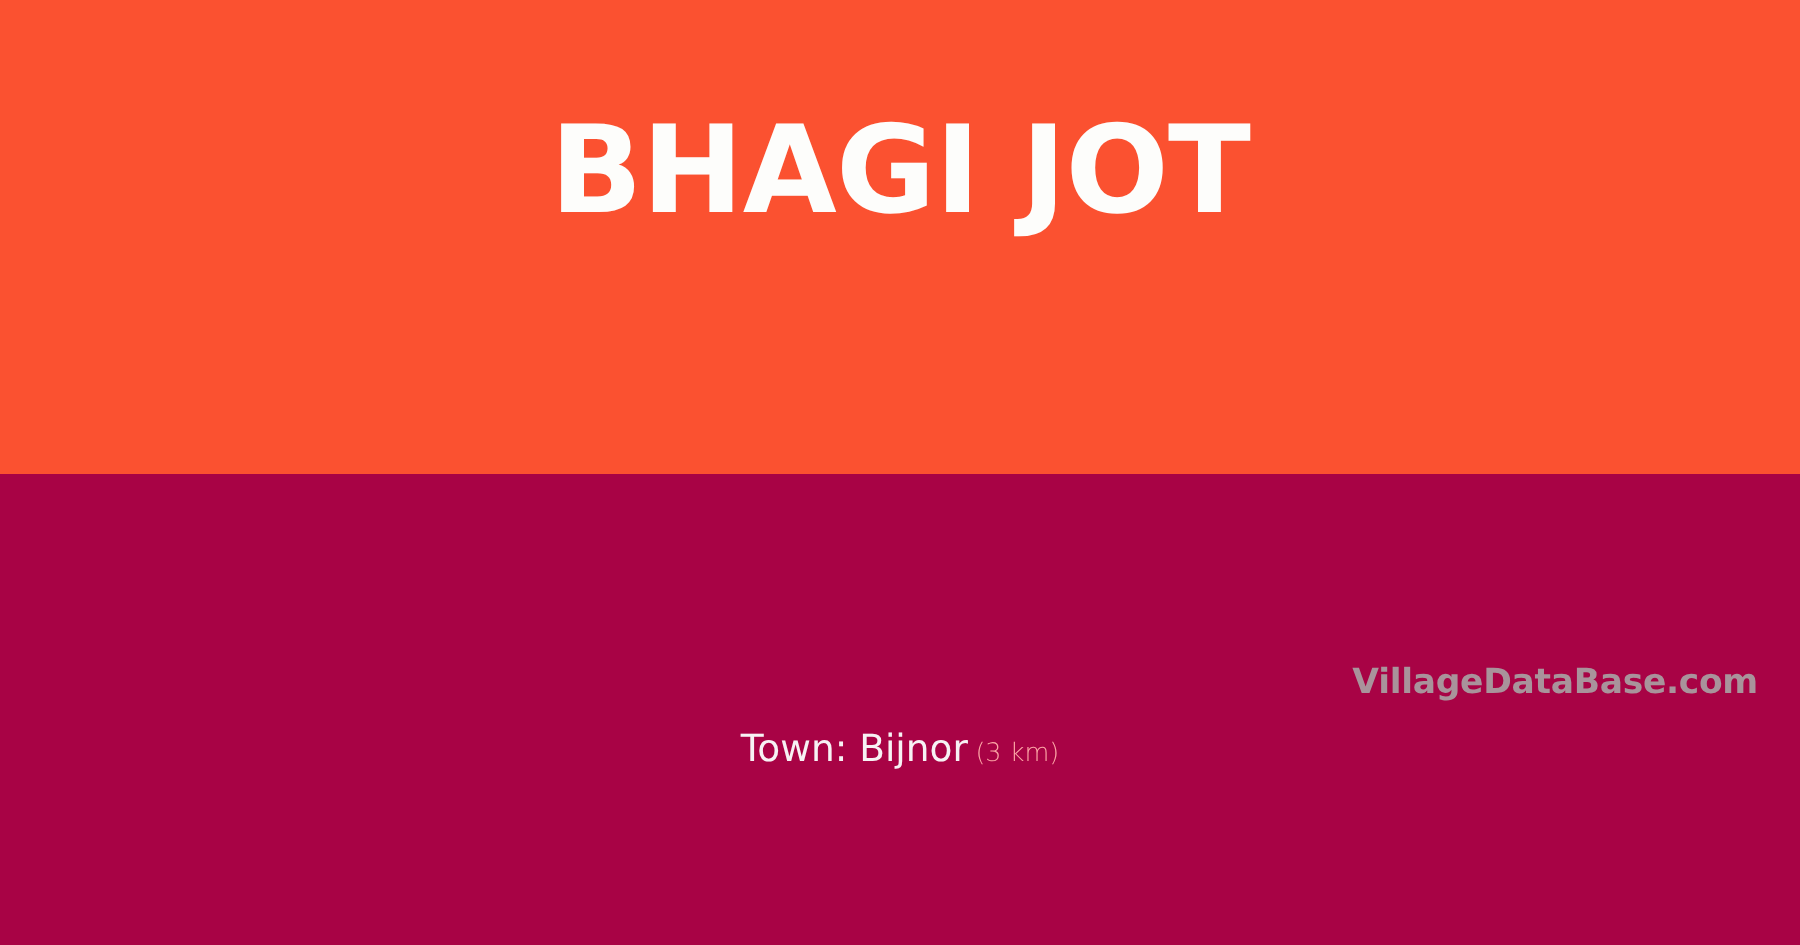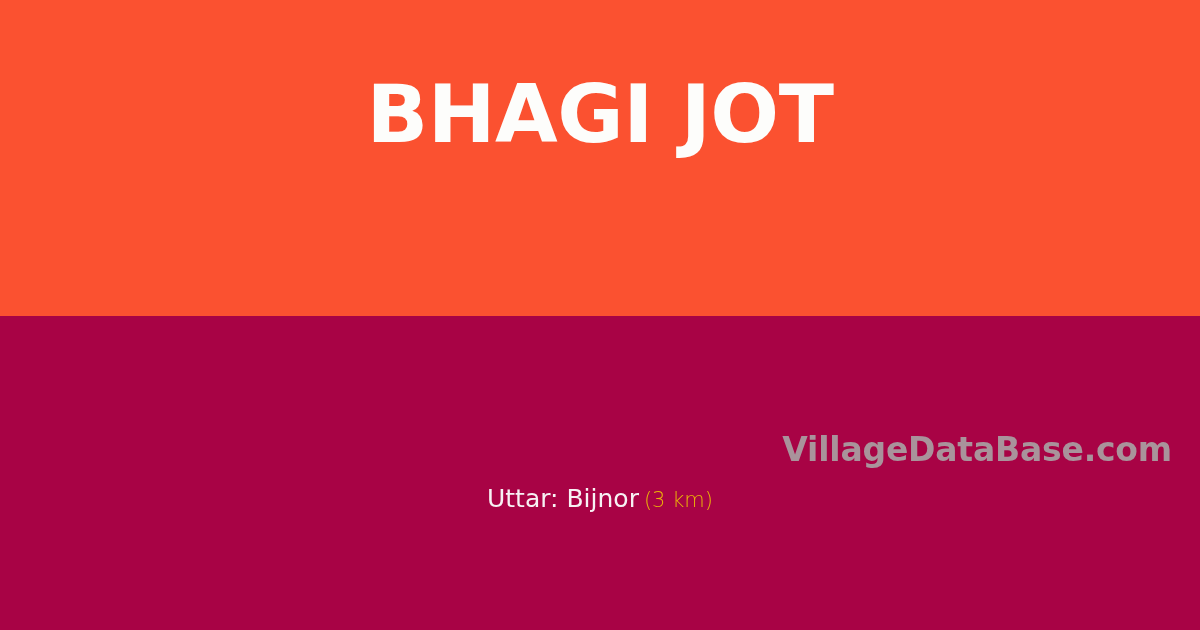--- a/index.html
+++ b/index.html
@@ -87,33 +87,33 @@
     color: #f7f2f4;
     font-family: "DejaVu Sans", sans-serif;
     font-size: 25px;
     font-weight: 400;
     line-height: 1.2;
     white-space: nowrap;
   }
 
   .detail-line .distance {
     font-weight: 300;
-    font-size: 21px;
-    color: #eab308;
+    font-size: 17px;
+    color: #fca5a5;
     padding-left: 5px;
   }
 
   
   .watermark {
     position: absolute;
     right: 28px;
     bottom: 14px;
     color: #a9939b;
     font-family: "DejaVu Sans", sans-serif;
-    font-size: 33px;
+    font-size: 23px;
     font-weight: 700;
     letter-spacing: -0.2px;
     line-height: 1.2;
     white-space: nowrap;
   }
 </style>
 </head>
 <body>
 
 <div class="card">
@@ -121,20 +121,20 @@
   <div class="hero">
 
     <h1 class="hero-title">BHAGI JOT</h1>
 
 
   </div>
 
   <div class="detail">
 
     <div class="detail-line">
-      <span>Uttar: Bijnor</span><span class="distance">(3 km)</span>
+      <span>Town: Bijnor</span><span class="distance">(3 km)</span>
     </div>
 
     <div class="watermark">VillageDataBase.com</div>
 
   </div>
 
 </div>
 
 </body></html>

